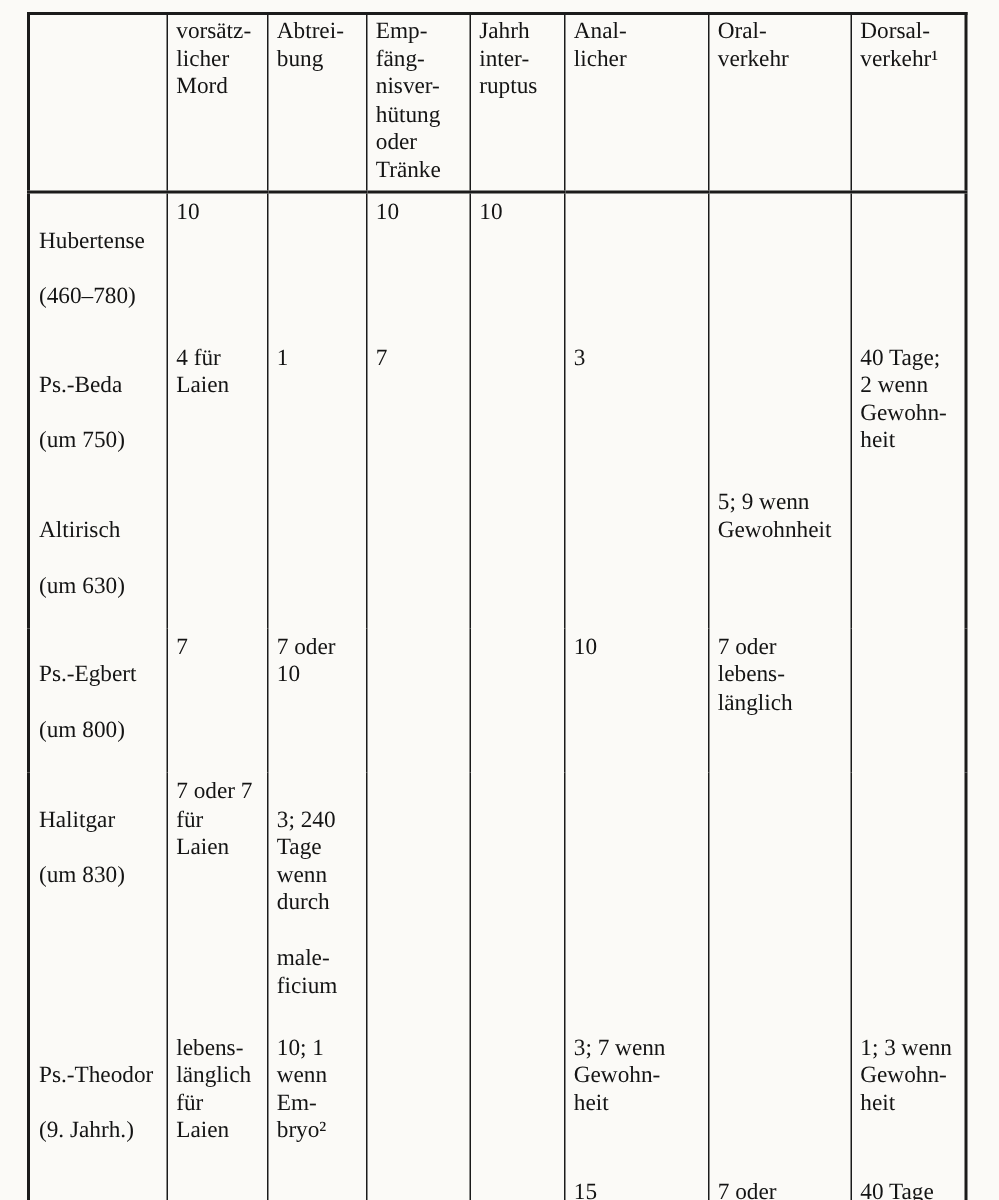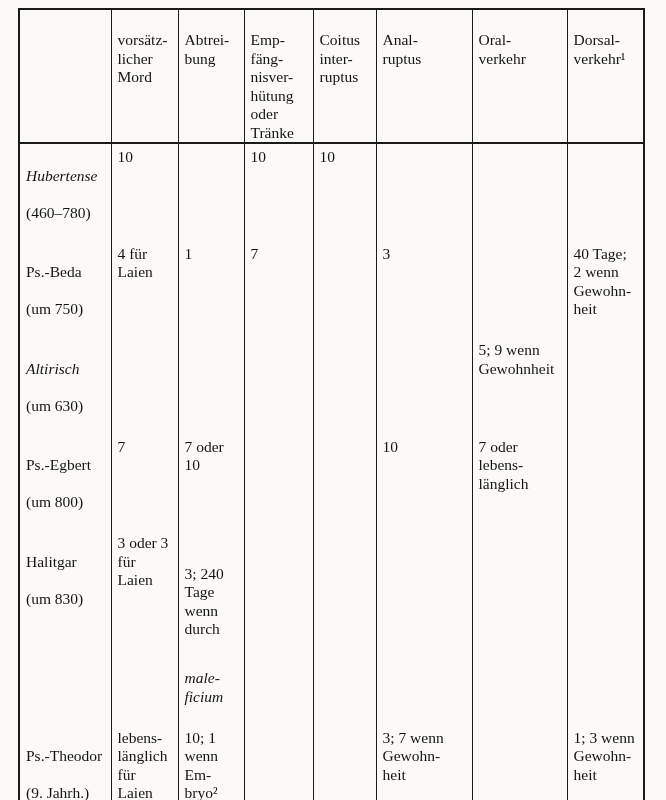--- a/index.html
+++ b/index.html
@@ -24,33 +24,33 @@
     font-size:15.5px;
     line-height:18.5px;
     white-space:pre-line;
     padding:4px 0 0 6px;
     border-left:1.5px solid #1b1b1b;
     overflow:visible;
   }
   td:first-child{border-left:none;}
   tr.hr td{
     border-bottom:2px solid #1b1b1b;
-    padding-top:21px;
+    padding-top:2px;
   }
   tr.hr{height:119px;}
   tr.r0{height:38px;}
   tr.r1{height:81px;}
   tr.r2{height:44px;}
   tr.r3{height:59px;}
   tr.r4{height:116px;}
   tr.r5{height:77px;}
   tr.r6{height:68px;}
   .nm,.dt{display:block;white-space:pre-line;}
-  .it{font-style:italic;}
-  .seg{display:block;white-space:pre-line;margin-top:12px;}
+  .it{}
+  .seg{display:block;white-space:pre-line;}
 </style>
 </head>
 <body>
 
 <div class="table-wrap">
 <table class="pen">
   <colgroup>
     <col style="width:92px">
         <col style="width:67px">
         <col style="width:66px">
@@ -67,25 +67,25 @@
 licher
 Mord</td>
     <td>Abtrei-
 bung</td>
     <td>Emp-
 fäng-
 nisver-
 hütung
 oder
 Tränke</td>
-    <td>Coitus
+    <td>Jahrh
 inter-
 ruptus</td>
     <td>Anal-
-ruptus</td>
+licher</td>
     <td>Oral-
 verkehr</td>
     <td>Dorsal-
 verkehr¹</td>
   </tr>
 
   <tr class="r0">
     <td>
       <span class="nm it">Hubertense</span>
       <span class="dt">(460–780)</span>
@@ -147,21 +147,21 @@
 lebens-
 länglich</td>
     <td></td>
   </tr>
 
   <tr class="r4">
     <td>
       <span class="nm">Halitgar</span>
       <span class="dt">(um 830)</span>
     </td>
-    <td>3 oder 3
+    <td>7 oder 7
 für
 Laien</td>
     <td>
       <span class="seg">3; 240
 Tage
 wenn
 durch</span>
       <span class="seg it">male-
 ficium</span>
     </td>

